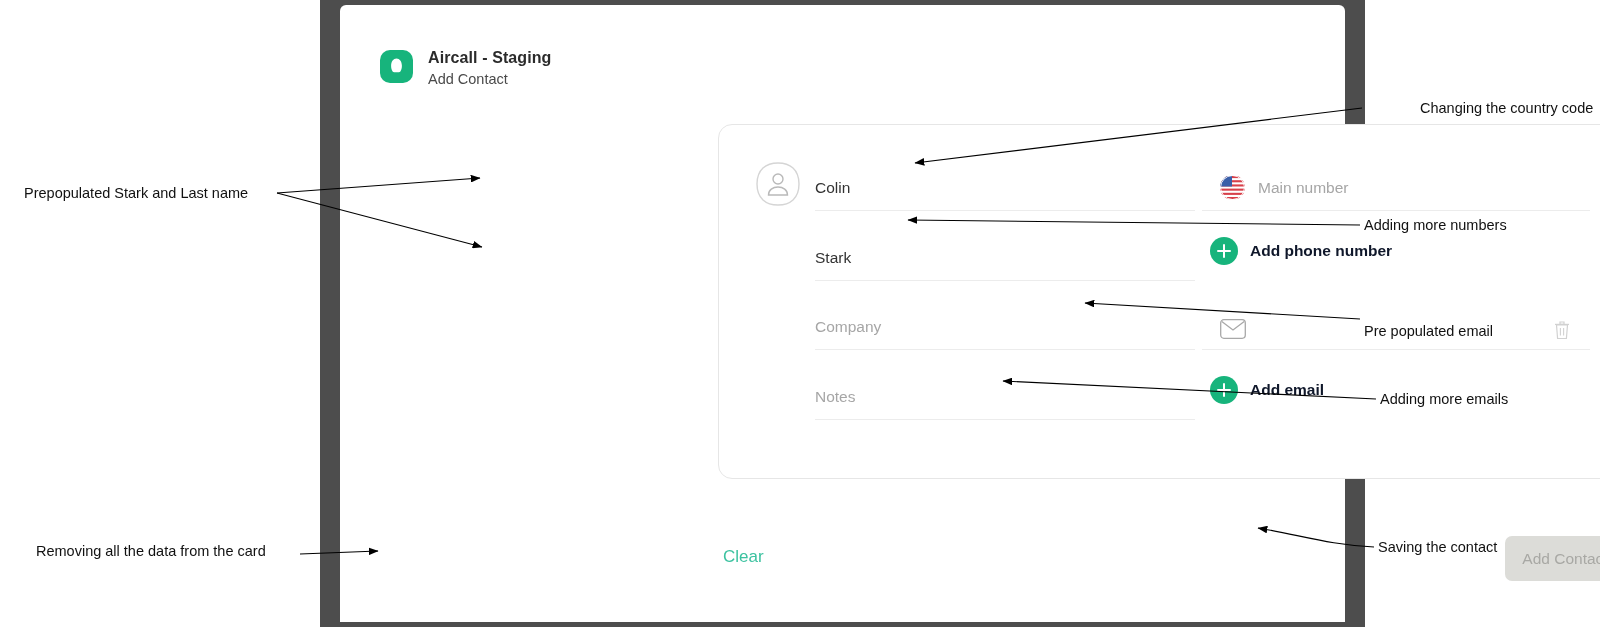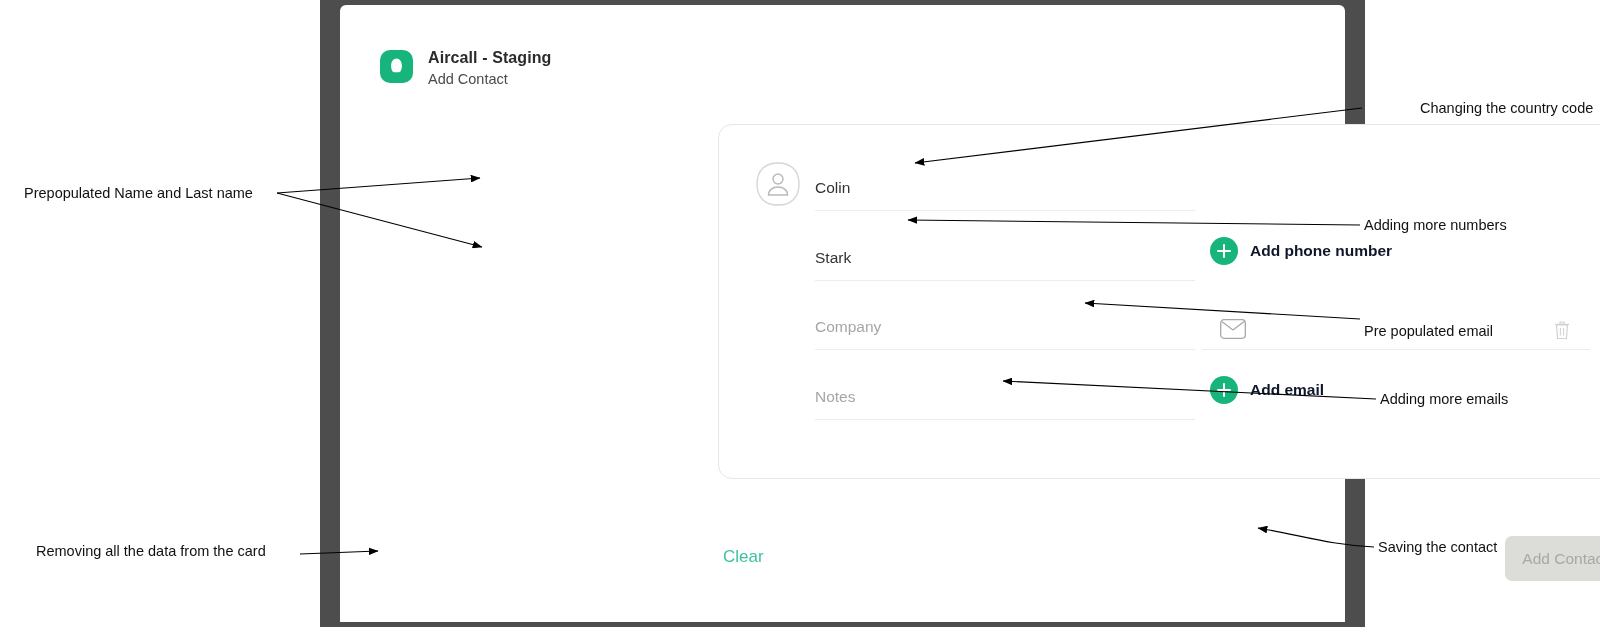--- a/index.html
+++ b/index.html
@@ -179,20 +179,39 @@
     <div class="field f-comp">
       <span class="ph">Company</span>
       <span class="rule"></span>
     </div>
 
     <div class="field f-notes">
       <span class="ph">Notes</span>
       <span class="rule"></span>
     </div>
 
+    <div class="rrow r-phone">
+      <span class="flag">
+        <svg width="25" height="25" viewBox="0 0 25 25" aria-hidden="true">
+          <circle cx="12.5" cy="12.5" r="12.5" fill="#ffffff"></circle>
+          <g>
+            <rect x="0" y="1" width="25" height="2.1" fill="#d8404a"></rect>
+            <rect x="0" y="5.2" width="25" height="2.1" fill="#d8404a"></rect>
+            <rect x="0" y="9.4" width="25" height="2.1" fill="#d8404a"></rect>
+            <rect x="0" y="13.6" width="25" height="2.1" fill="#d8404a"></rect>
+            <rect x="0" y="17.8" width="25" height="2.1" fill="#d8404a"></rect>
+            <rect x="0" y="22" width="25" height="2.1" fill="#d8404a"></rect>
+          </g>
+          <rect x="0" y="1" width="12" height="10.5" fill="#3a5ea8"></rect>
+          <circle cx="12.5" cy="12.5" r="12" fill="none" stroke="#ffffff" stroke-width="1"></circle>
+        </svg>
+      </span>
+      <span class="ph-label">Main number</span>
+      <span class="rule"></span>
+    </div>
 
     <div class="rrow r-addph">
       <span class="plus"></span>
       <span class="add-label">Add phone number</span>
     </div>
 
     <div class="rrow r-email">
       <span class="env">
         <svg width="26" height="20" viewBox="0 0 26 20" aria-hidden="true">
           <rect x="0.7" y="0.7" width="24.6" height="18.6" rx="3.2" fill="none" stroke="#a8a8a8" stroke-width="1.3"></rect>
@@ -212,21 +231,21 @@
 
     <div class="rrow r-addem">
       <span class="plus"></span>
       <span class="add-label">Add email</span>
     </div>
 
     <div class="clear-link">Clear</div>
     <button class="add-contact-btn">Add Contact</button>
   </div>
 
-  <div class="anno a-name">Prepopulated Name and Last name</div>
+  <div class="anno a-name">Prepopulated Stark and Last name</div>
   <div class="anno a-clear">Removing all the data from the card</div>
   <div class="anno a-cc">Changing the country code</div>
   <div class="anno a-numbers">Adding more numbers</div>
   <div class="anno a-email">Pre populated email</div>
   <div class="anno a-emails">Adding more emails</div>
   <div class="anno a-save">Saving the contact</div>
 
   <svg class="anno-layer" width="1600" height="627">
     <defs>
       <marker id="ah" markerWidth="9" markerHeight="7" refX="8.5" refY="3.5" orient="auto" markerUnits="strokeWidth">

